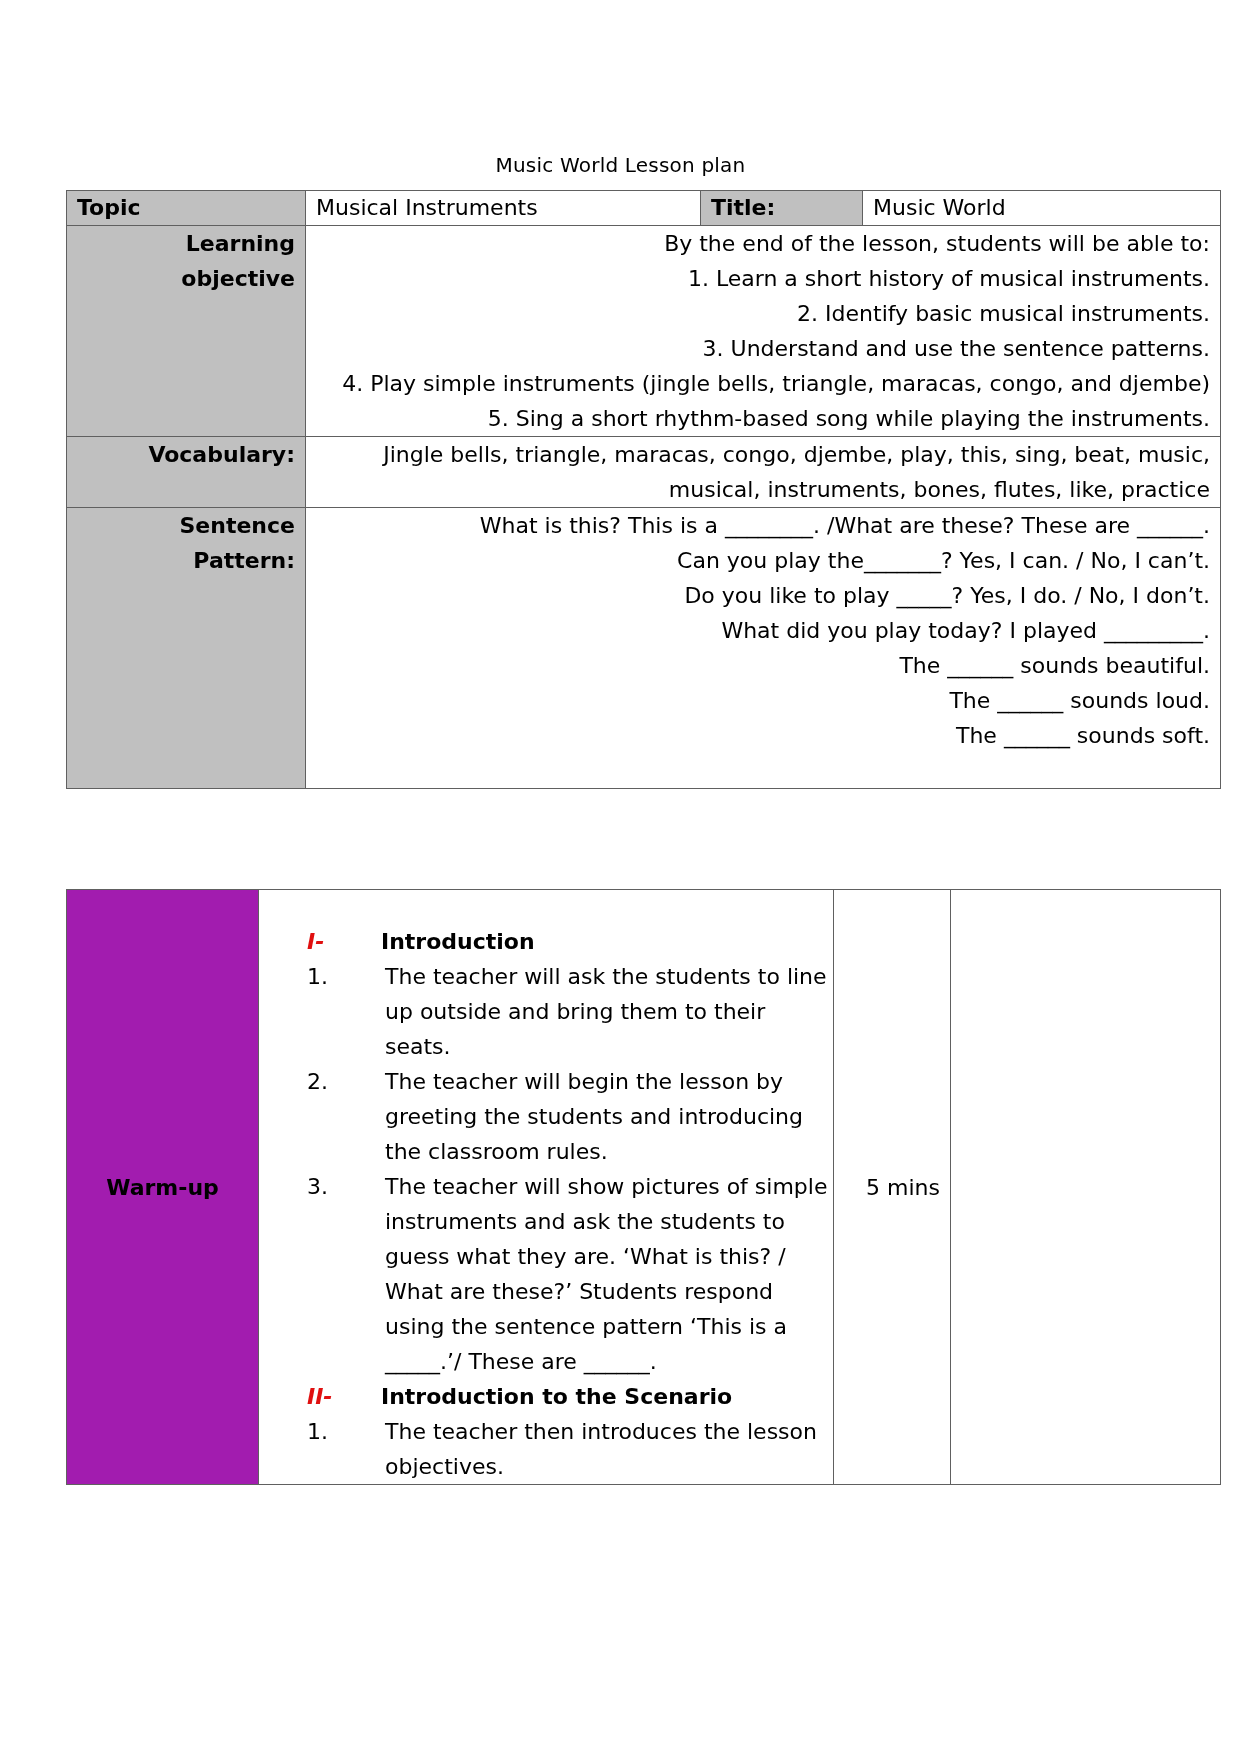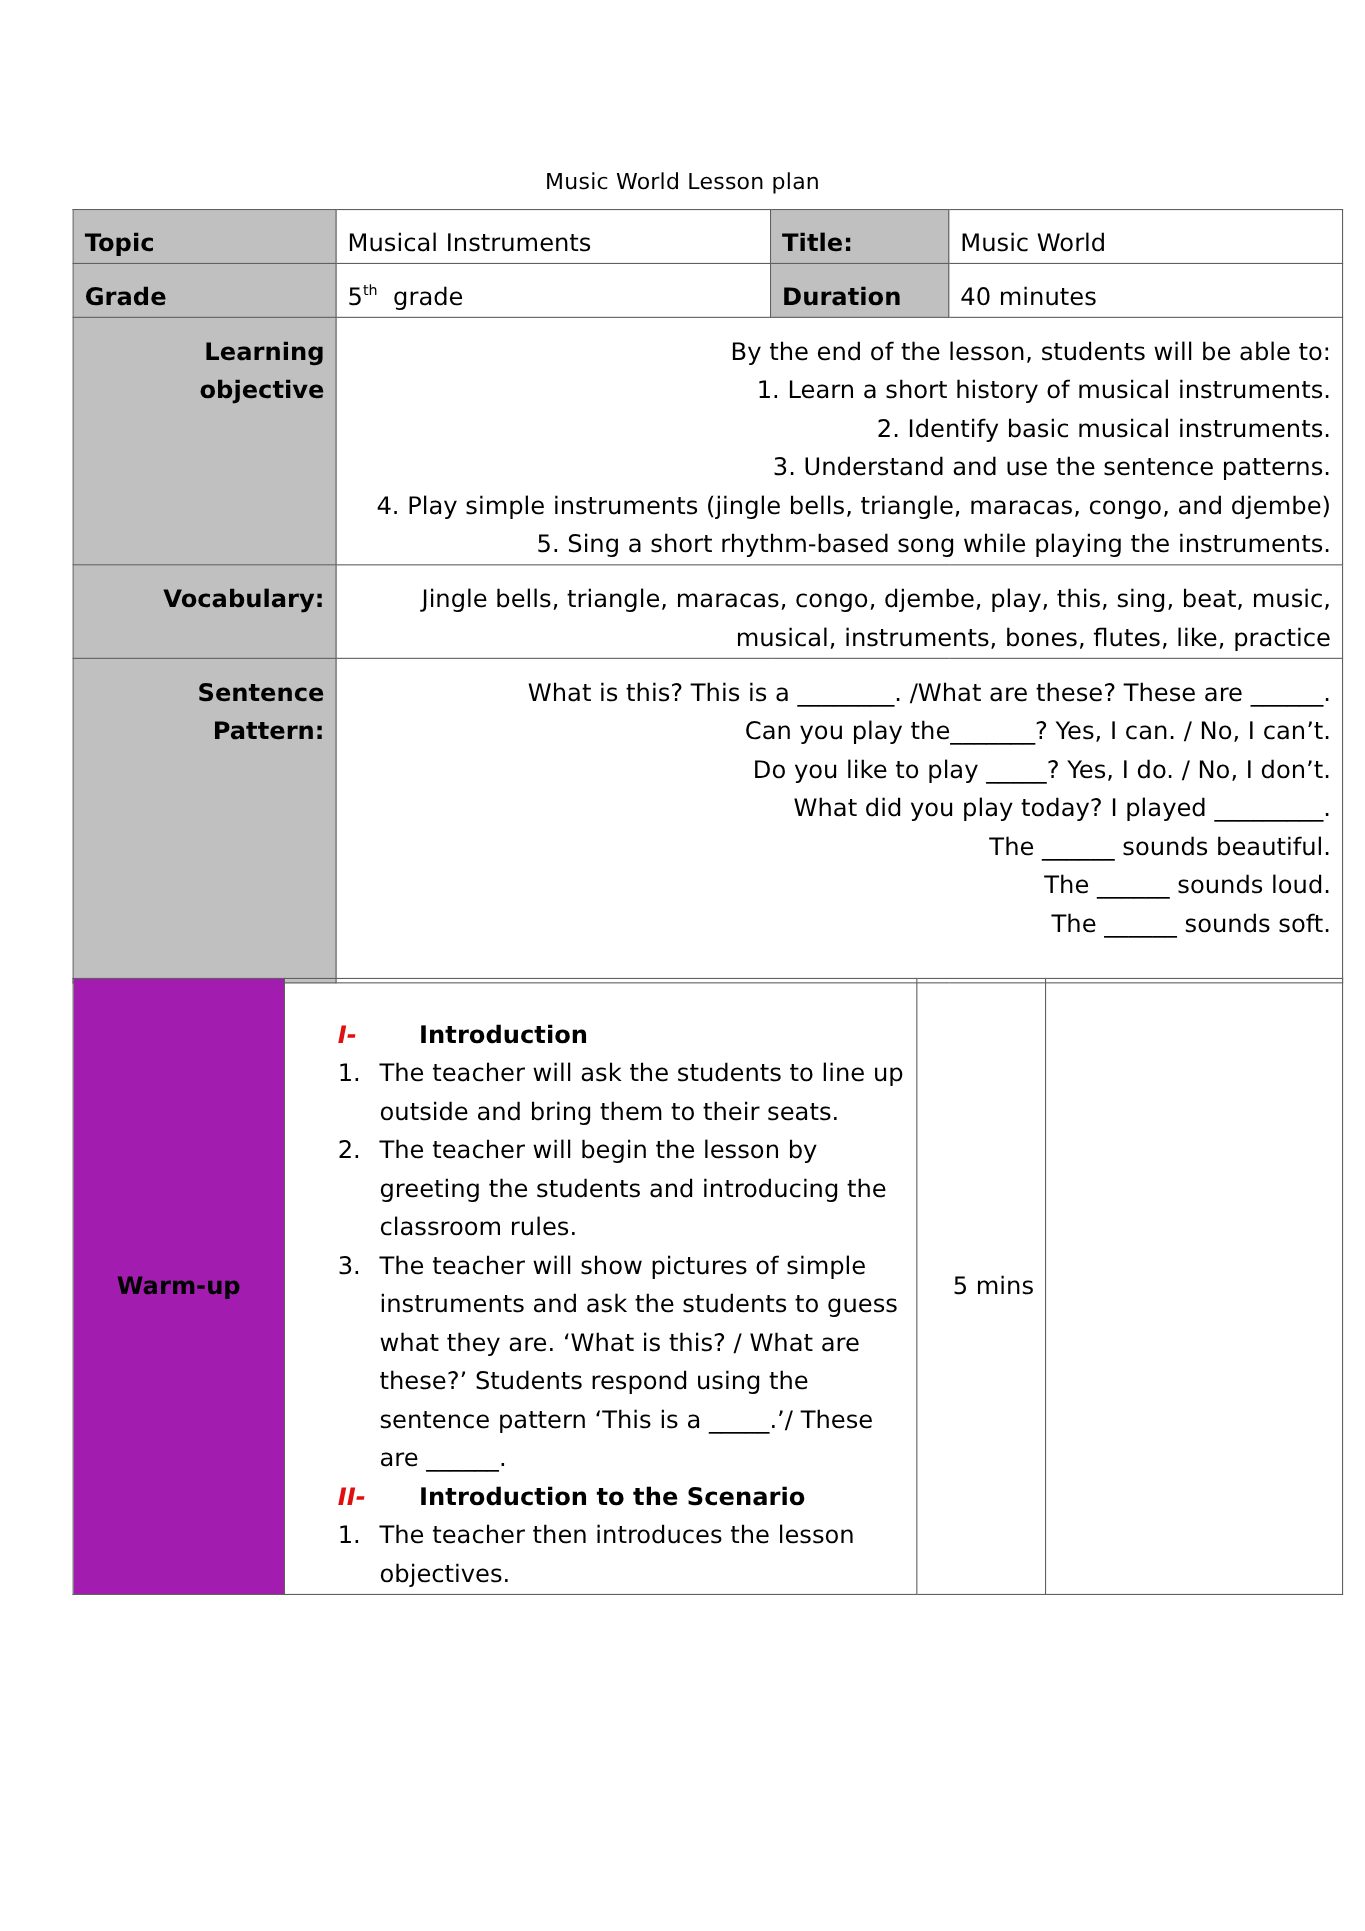--- a/index.html
+++ b/index.html
@@ -5,60 +5,54 @@
   html, body { margin: 0; padding: 0; background: #ffffff; }
   body { width: 1241px; height: 1755px; position: relative; overflow: hidden;
          font-family: "DejaVu Sans", sans-serif; color: #000; }
   .doc-title { position: absolute; top: 153px; left: 0; width: 1241px; text-align: center;
                font-size: 20px; letter-spacing: 0.2px; }
   table { border-collapse: collapse; position: absolute; table-layout: fixed; }
   td, th { border: 1.5px solid #606060; padding: 0 10px; vertical-align: top;
            font-size: 22px; line-height: 33px; font-weight: normal; text-align: left; }
   .lbl { background: #c0c0c0; font-weight: bold; }
   #t1 { left: 66px; top: 190px; width: 1154px; }
-  #t1 td { padding-top: 14px; padding-bottom: 0; line-height: 34px; }
+  #t1 td { padding-top: 0; padding-bottom: 0; line-height: 34px; }
   #t1 .lines div { height: 35px; line-height: 35px; white-space: nowrap; text-align: right; }
   #t1 .sp-row td { height: 280px; }
   sup { font-size: 13px; line-height: 0; vertical-align: 9px; }
   #t2 { left: 66px; top: 889px; width: 1154px; }
   #t2 th { background: #c0c0c0; font-weight: bold; height: 70px; vertical-align: middle; text-align: center; line-height: 33px; padding: 0 6px; }
   #t2 th.time-h { vertical-align: top; padding-top: 2px; }
   #t2 td.stage { background: #a21caf; font-weight: bold; vertical-align: middle; height: 555px; text-align: center; }
   #t2 td.time { vertical-align: middle; text-align: right; }
   .proc { padding: 34px 1px 0 48px; }
   .sec { height: 35px; line-height: 35px; font-weight: bold; white-space: nowrap; }
   .sec .num { color: #e01010; font-style: italic; display: inline-block; width: 74px; }
   .item { display: flex; line-height: 35px; }
   .item .n { width: 38px; flex: none; }
-  .item .t { flex: 1; }
+  .item .t { flex: 1; margin-left: 40px; }
 </style>
 </head>
 <body>
 
 <div class="doc-title">Music World Lesson plan</div>
 
 <table id="t1">
   <colgroup>
     <col style="width:239px">
       <col style="width:395px">
       <col style="width:162px">
       <col style="width:358px">
   </colgroup>
   <tbody>
       <tr>
     <td class="lbl">Topic</td>
     <td>Musical Instruments</td>
     <td class="lbl">Title:</td>
     <td>Music World</td>
-  </tr>
-  <tr>
-    <td class="lbl">Grade</td>
-    <td><span>5</span><sup>th</sup>&nbsp; <span>grade</span></td>
-    <td class="lbl">Duration</td>
-    <td>40 minutes</td>
   </tr>
   <tr>
     <td class="lbl lines">
       <div>Learning</div>
       <div>objective</div>
     </td>
     <td colspan="3" class="lines">
       <div>By the end of the lesson, students will be able to:</div>
       <div>1.  Learn a short history of musical instruments.</div>
       <div>2. Identify basic musical instruments.</div>

